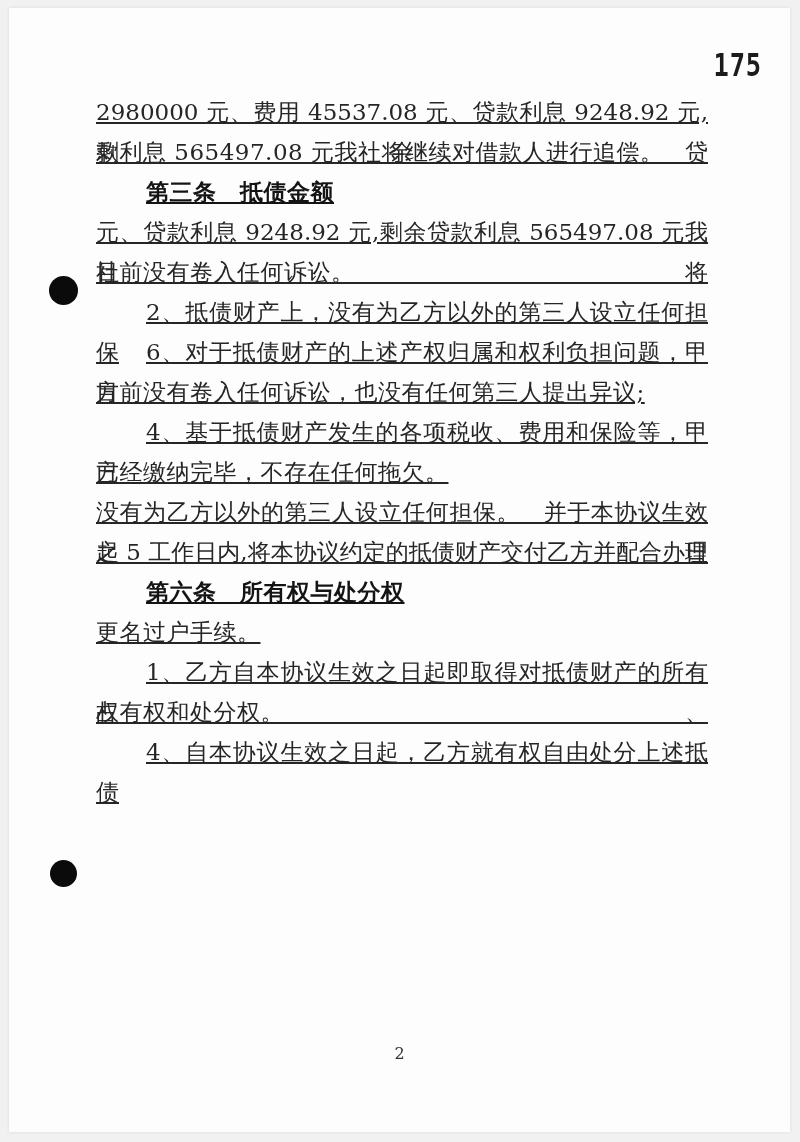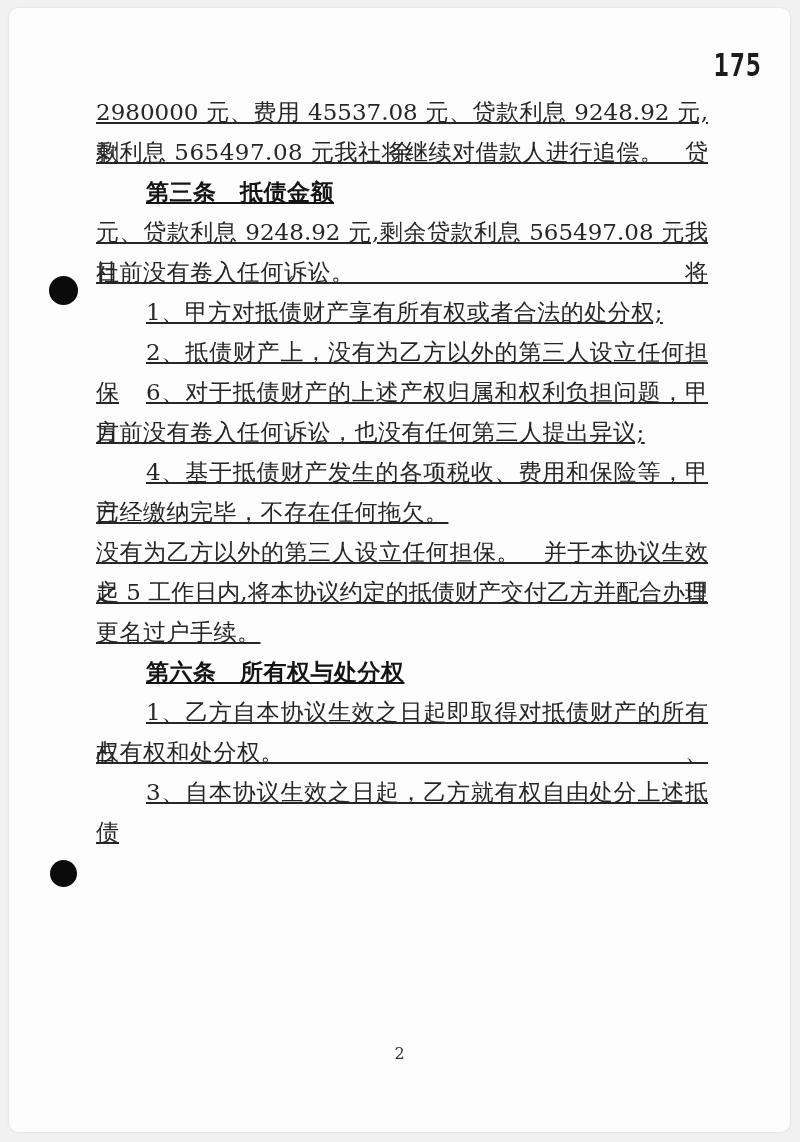--- a/index.html
+++ b/index.html
@@ -17,21 +17,20 @@
     background: #f1f1f1;
   }
   .scan-page {
     position: absolute;
     left: 9px;
     top: 8px;
     width: 781px;
     height: 1124px;
     background: #fdfdfd;
     box-shadow: 0 0 3px rgba(0,0,0,0.10);
-    border-radius: 9px;
   }
   .page-num-top {
     position: absolute;
     top: 38px;
     right: 28px;
     font-family: "DejaVu Sans Mono", "Liberation Mono", monospace;
     font-weight: bold;
     font-size: 31px;
     color: #1c1c1c;
     transform: scaleX(0.82) scaleY(1.05);
@@ -95,31 +94,30 @@
     <span class="hole hole-top"></span>
     <span class="hole hole-bottom"></span>
 
     <div class="content">
 
     <div class="doc-line justified">2980000 元、费用 45537.08 元、贷款利息 9248.92 元,剩余贷</div>
         <div class="doc-line">款利息 565497.08 元我社将继续对借款人进行追偿。</div>
         <div class="doc-line heading indented">第三条　抵债金额</div>
         <div class="doc-line justified">元、贷款利息 9248.92 元,剩余贷款利息 565497.08 元我社将</div>
         <div class="doc-line">目前没有卷入任何诉讼。</div>
-        <div class="doc-line indented">1、甲方对抵债财产享有所有权或者合法的处分权;</div>
         <div class="doc-line indented justified">2、抵债财产上，没有为乙方以外的第三人设立任何担保</div>
         <div class="doc-line indented justified">6、对于抵债财产的上述产权归属和权利负担问题，甲方</div>
         <div class="doc-line">目前没有卷入任何诉讼，也没有任何第三人提出异议;</div>
         <div class="doc-line indented justified">4、基于抵债财产发生的各项税收、费用和保险等，甲方</div>
         <div class="doc-line">已经缴纳完毕，不存在任何拖欠。</div>
         <div class="doc-line justified">没有为乙方以外的第三人设立任何担保。　并于本协议生效之日</div>
         <div class="doc-line justified">起 5 工作日内,将本协议约定的抵债财产交付乙方并配合办理</div>
+        <div class="doc-line heading indented">第六条　所有权与处分权</div>
         <div class="doc-line">更名过户手续。</div>
-        <div class="doc-line heading indented">第六条　所有权与处分权</div>
         <div class="doc-line indented justified">1、乙方自本协议生效之日起即取得对抵债财产的所有权、</div>
         <div class="doc-line">占有权和处分权。</div>
-        <div class="doc-line indented justified">3、自本协议生效之日起，乙方就有权自由处分上述抵债</div>
+        <div class="doc-line indented justified">4、自本协议生效之日起，乙方就有权自由处分上述抵债</div>
       </div>
 
     <div class="page-num-bottom">2</div>
 
   </div>
 </div>
 
 </body></html>

